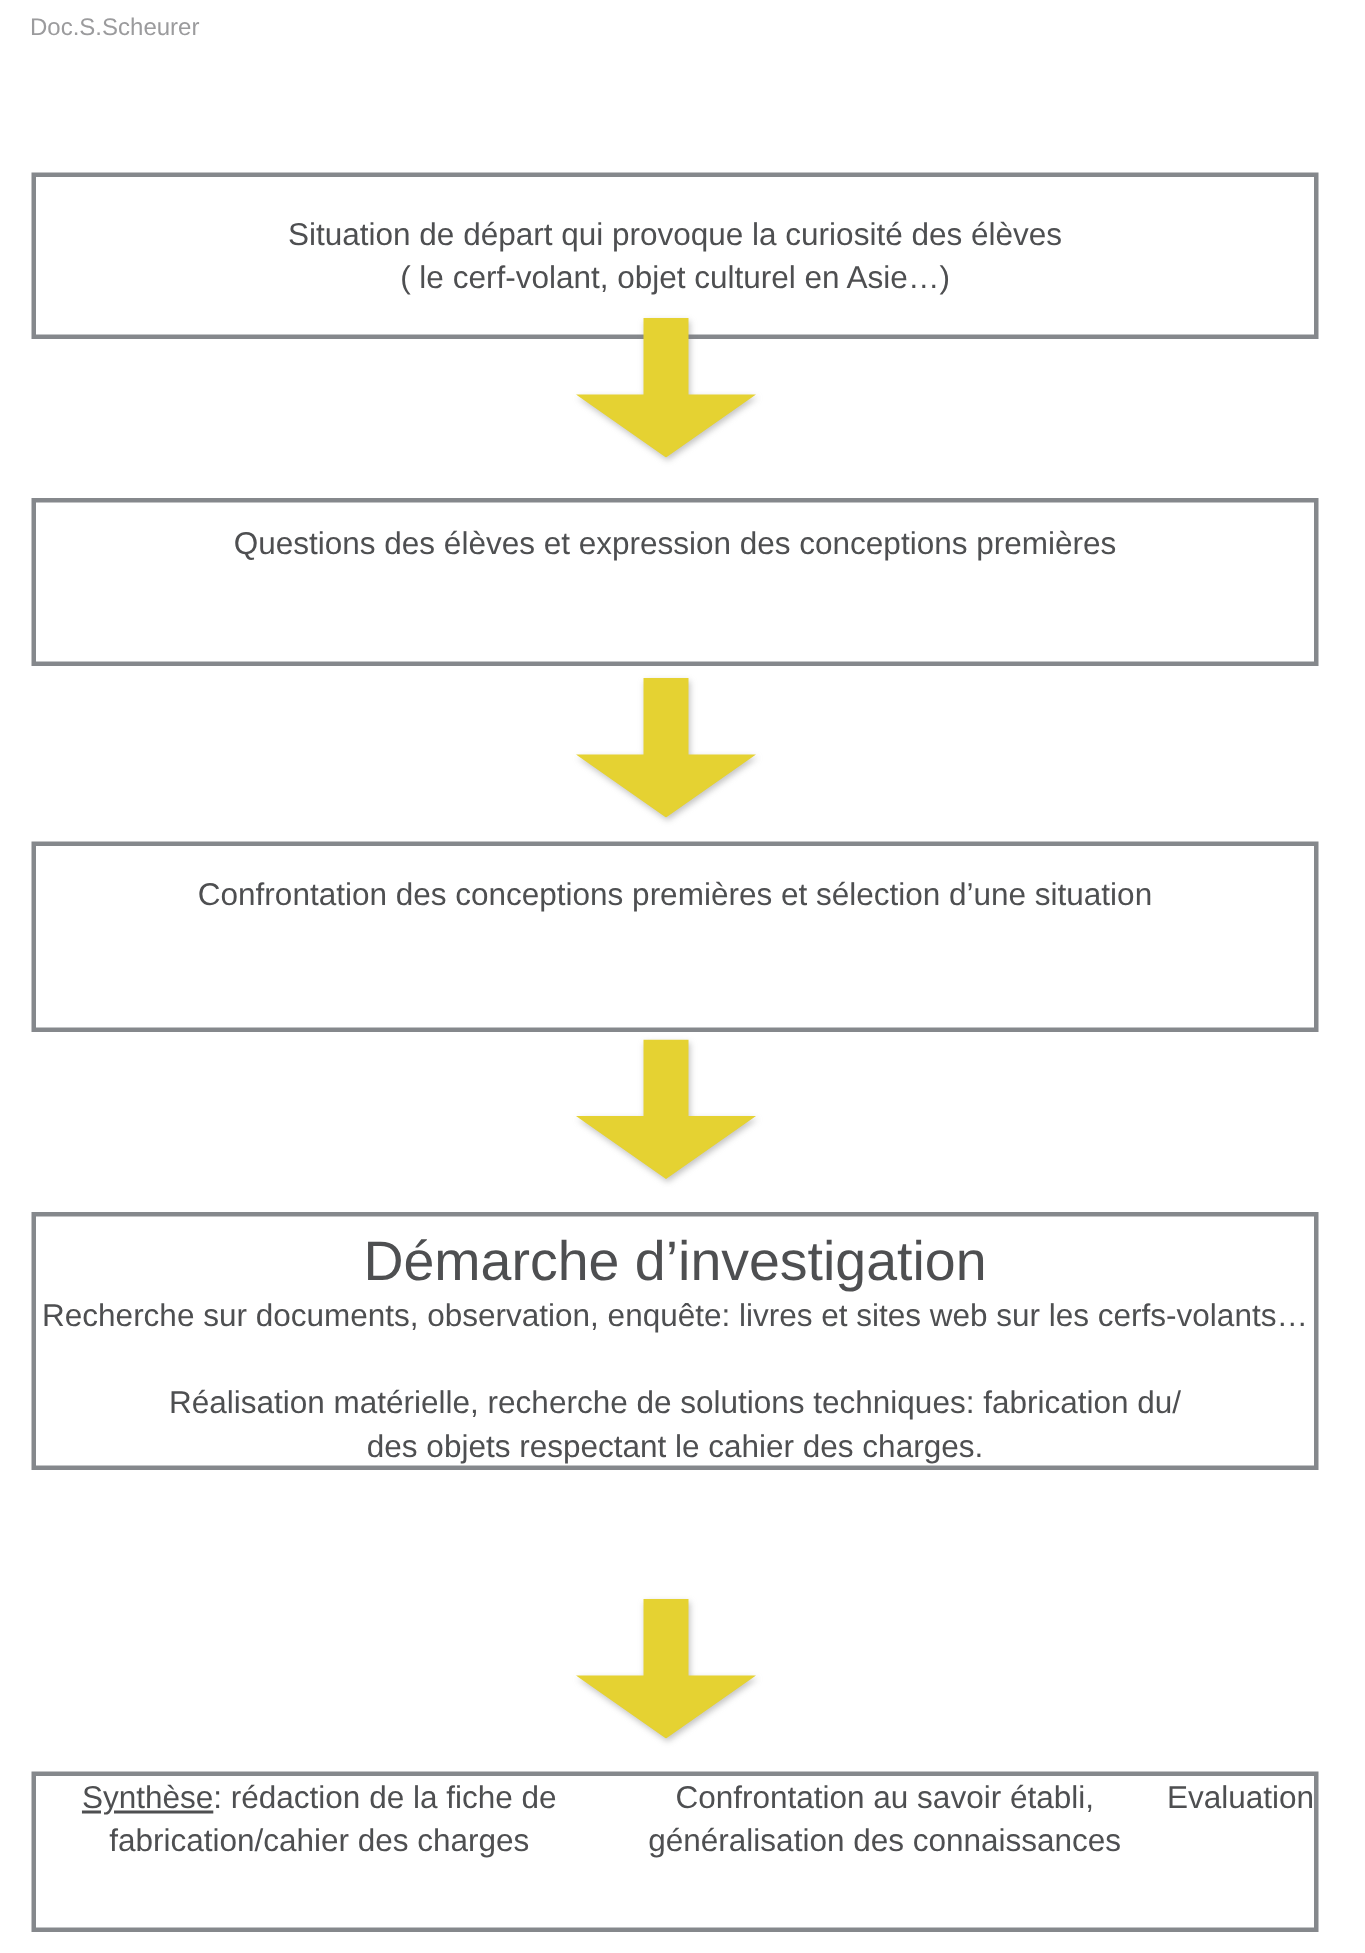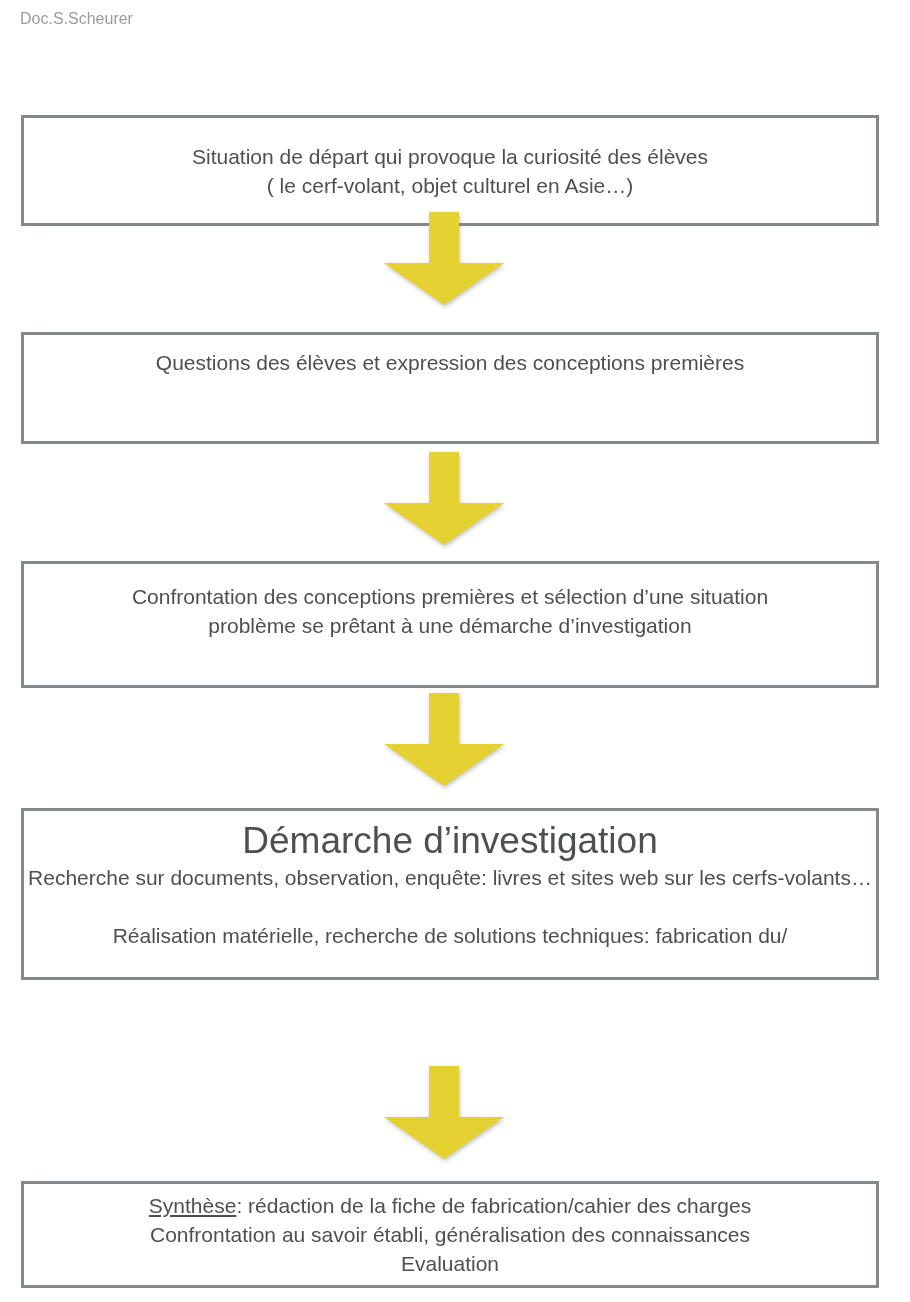--- a/index.html
+++ b/index.html
@@ -26,21 +26,21 @@
     border:3px solid var(--border);
     box-sizing:border-box;
     background:#ffffff;
     text-align:center;
     font-size:21px;line-height:29px;
   }
   .box1{top:99px;height:111px;display:flex;flex-direction:column;justify-content:center;margin-top:16px;}
   .box2{top:332px;height:112px;padding-top:13px;}
   .box3{top:561px;height:127px;padding-top:18px;}
   .box4{top:808px;height:172px;padding-top:7px;}
-  .box5{top:1181px;height:107px;display:flex;flex-direction:column;justify-content:center;}
+  .box5{top:1181px;height:107px;display:flex;flex-direction:row;justify-content:center;}
   .title{font-size:37px;line-height:45px;}
   .italic{}
   .underline{text-decoration:underline;}
   .rich{white-space:pre-wrap;}
   .p2{margin-top:29px;}
   .arrow{position:absolute;left:384px;width:120px;height:93px;}
   .arrow svg{display:block;filter:drop-shadow(1px 2px 2px rgba(120,120,120,.45));}
   .arrow polygon{fill:var(--arrow);}
   .a1{top:212px;}
   .a2{top:452px;}
@@ -68,34 +68,34 @@
 </div>
 
 <div class="arrow a2">
   <svg width="120" height="93" viewBox="0 0 120 93" xmlns="http://www.w3.org/2000/svg">
     <polygon points="45,0 75,0 75,51 120,51 60,93 0,51 45,51"></polygon>
   </svg>
 </div>
 
 <div class="box box3">
   <div class="rich">Confrontation des conceptions premières et sélection d’une situation</div>
-  <div class="rich">problème se prêtant à une démarche d’investigation</div>
 </div>
 
 <div class="arrow a3">
   <svg width="120" height="93" viewBox="0 0 120 93" xmlns="http://www.w3.org/2000/svg">
     <polygon points="45,0 75,0 75,51 120,51 60,93 0,51 45,51"></polygon>
   </svg>
 </div>
 
 <div class="box box4">
   <div class="title">Démarche d’investigation</div>
   <div><span class="rich">Recherche sur documents, observation, enquête: </span><span class="rich italic">livres et sites web sur les cerfs-volants…</span></div>
   <div class="p2">
     <div class="rich">Réalisation matérielle, recherche de solutions techniques: fabrication du/</div>
+    <div class="rich">des objets respectant le cahier des charges.</div>
   </div>
 </div>
 
 <div class="arrow a4">
   <svg width="120" height="93" viewBox="0 0 120 93" xmlns="http://www.w3.org/2000/svg">
     <polygon points="45,0 75,0 75,51 120,51 60,93 0,51 45,51"></polygon>
   </svg>
 </div>
 
 <div class="box box5">

